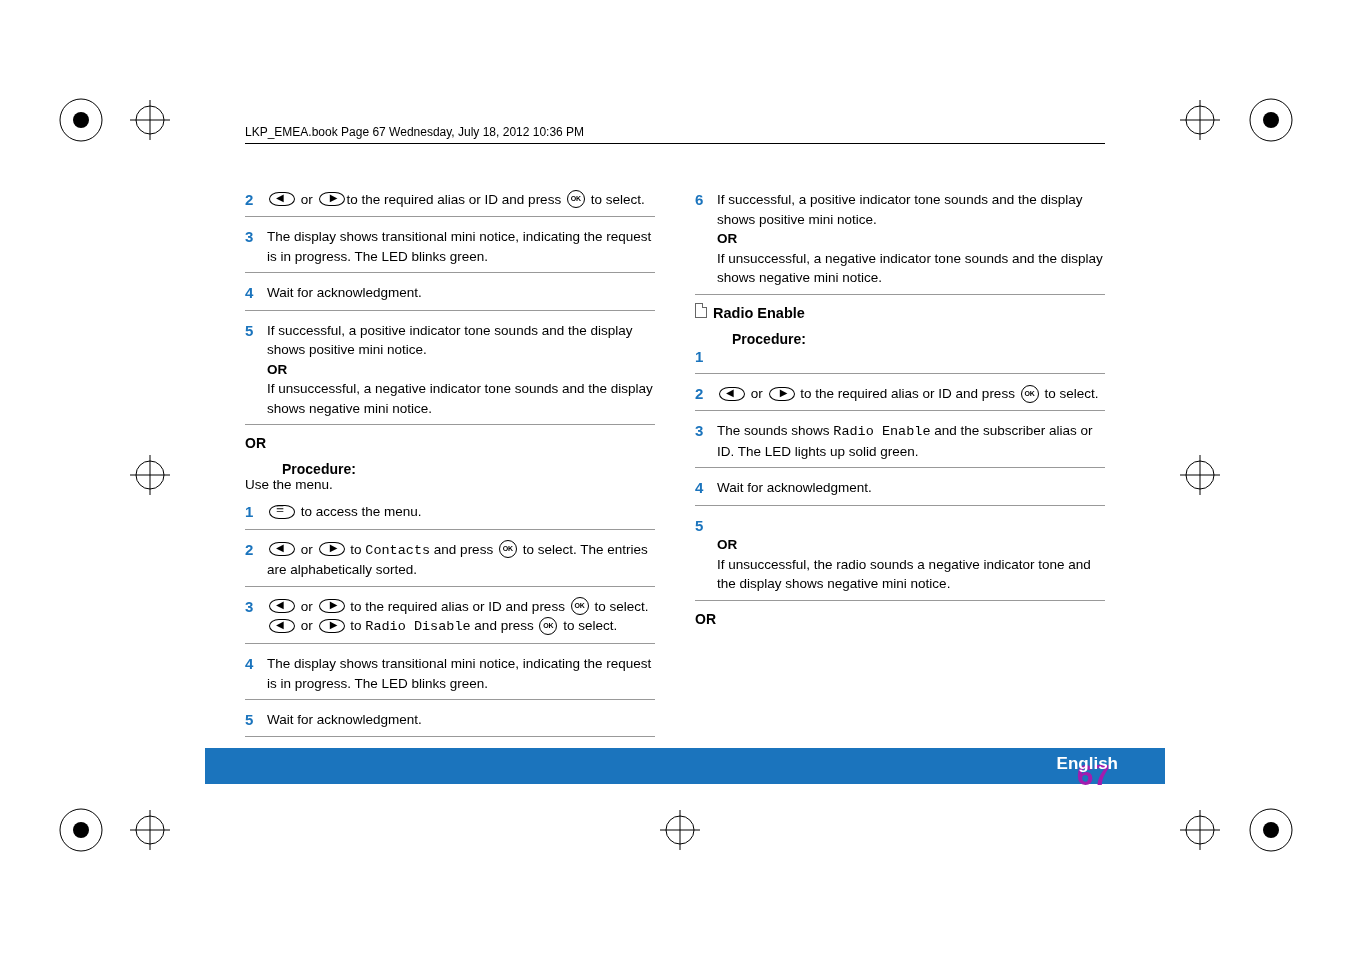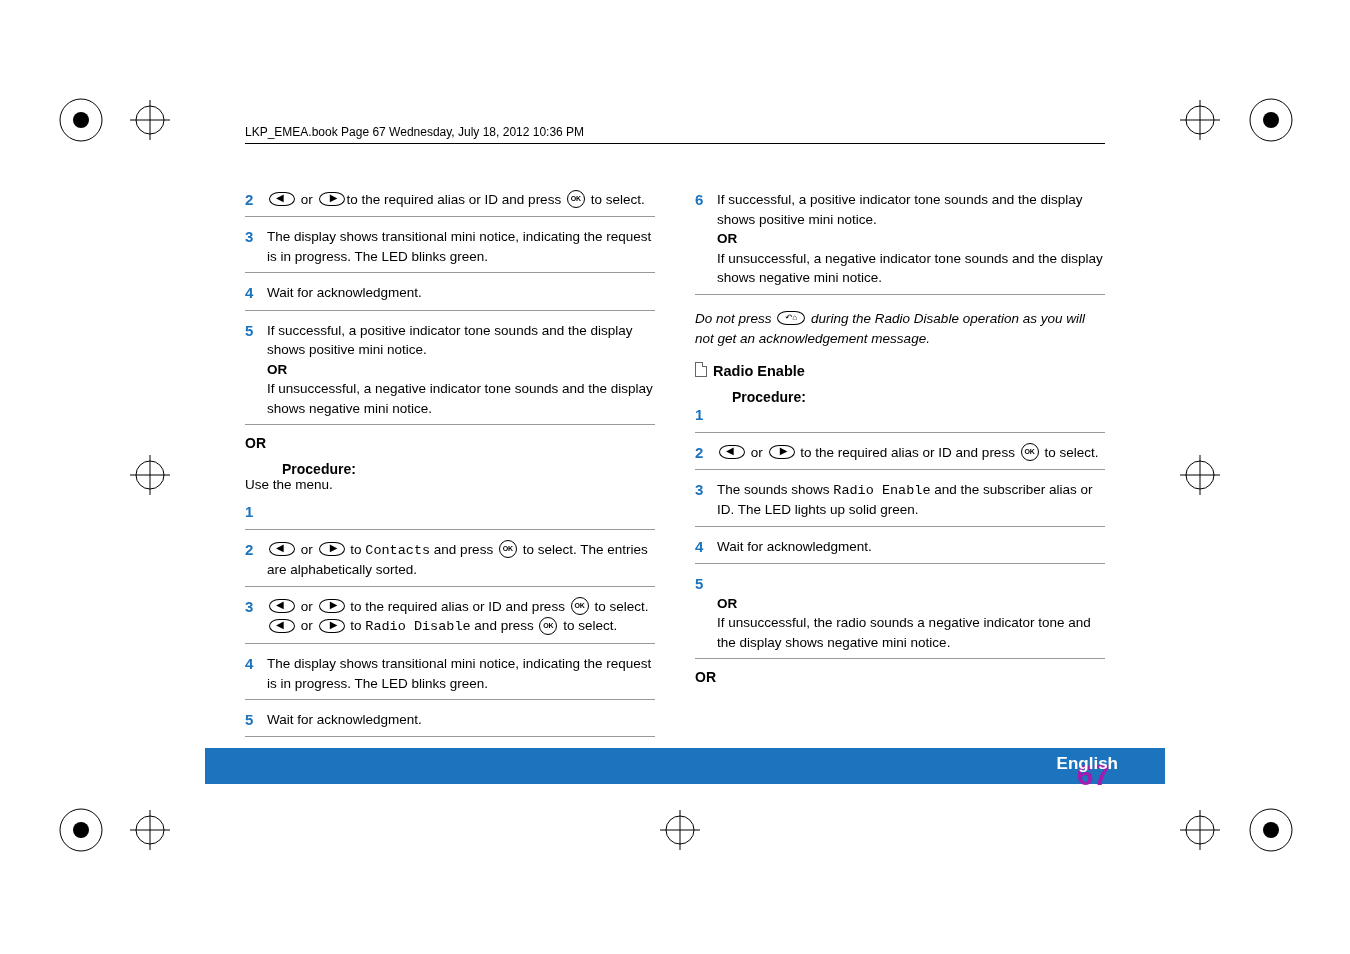--- a/index.html
+++ b/index.html
@@ -116,20 +116,21 @@
         <span>If successful, a positive indicator tone sounds and the display shows positive mini notice.</span><br><span class="or">OR</span><br><span>If unsuccessful, a negative indicator tone sounds and the display shows negative mini notice.</span>
       </div>
         </div>
 
     <div class="or-block">OR</div>
     <div class="proc-hdr">Procedure:</div>
     <div class="proc-sub">Use the menu.</div>
 
     <div class="step">
           <div class="num">1</div>
+      <div class="body"><span class="icon-menu"></span><span> to access the menu.</span></div>
         </div>
     <div class="step">
           <div class="num">2</div>
       <div class="body">
         <span class="icon-oval"></span><span> or </span><span class="icon-oval right"></span><span> to </span><span class="mono">Contacts</span><span> and press </span><span class="icon-ok">OK</span><span> to select. The entries are alphabetically sorted.</span>
       </div>
         </div>
     <div class="step">
           <div class="num">3</div>
       <div class="body">
@@ -148,23 +149,20 @@
   </div>
 
   <div class="col">
     <div class="step">
           <div class="num">6</div>
       <div class="body">
         <span>If successful, a positive indicator tone sounds and the display shows positive mini notice.</span><br><span class="or">OR</span><br><span>If unsuccessful, a negative indicator tone sounds and the display shows negative mini notice.</span>
       </div>
         </div>
 
-    <div class="italic">
-      <span>Do not press </span><span class="icon-back">↶⌂</span><span> during the Radio Disable operation as you will not get an acknowledgement message.</span>
-    </div>
 
     <div class="section-title">
       <span class="icon-doc"></span>
       <span>Radio Enable</span>
     </div>
     <div class="proc-hdr">Procedure:</div>
 
     <div class="step">
           <div class="num">1</div>
         </div>

